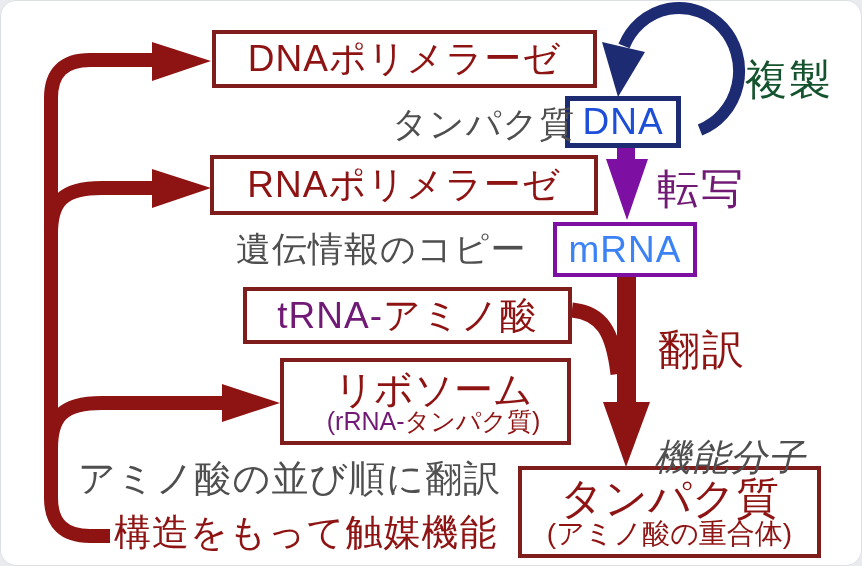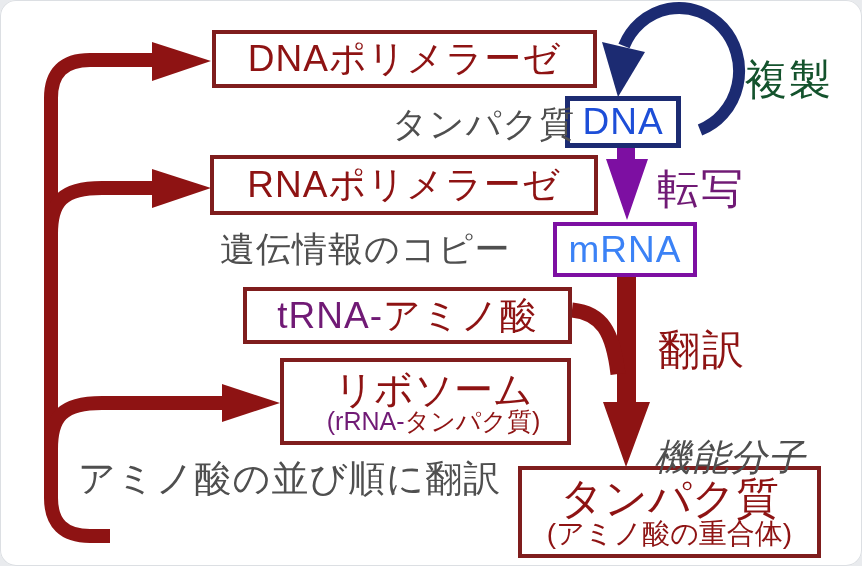--- a/index.html
+++ b/index.html
@@ -81,22 +81,23 @@
     <span class="title2">タンパク質</span>
     <span class="sub2">(アミノ酸の重合体)</span>
   </div>
 
   <div class="abs t-gray f36" style="left:392px;top:101px;z-index:2;">タンパク質</div>
 
   <div class="abs t-navy f42" style="left:745px;top:52px;z-index:2;">複製</div>
 
   <div class="abs t-purple f42" style="left:657px;top:161px;z-index:2;">転写</div>
 
-  <div class="abs t-gray f36" style="left:220px;top:226px;z-index:2;">遺伝情報のコピー</div>
+  <div class="abs t-gray f36" style="left:236px;top:226px;z-index:2;">遺伝情報のコピー</div>
 
   <div class="abs t-red f42" style="left:658px;top:322px;z-index:2;">翻訳</div>
 
   <div class="abs t-gray f38" style="left:654px;top:433px;z-index:2;font-style:italic;">機能分子</div>
 
   <div class="abs t-gray f38" style="left:78px;top:454px;z-index:2;">アミノ酸の並び順に翻訳</div>
 
+  <div class="abs t-red f38" style="left:114px;top:508px;z-index:2;">構造をもって触媒機能</div>
 
 </div>
 
 </body></html>

